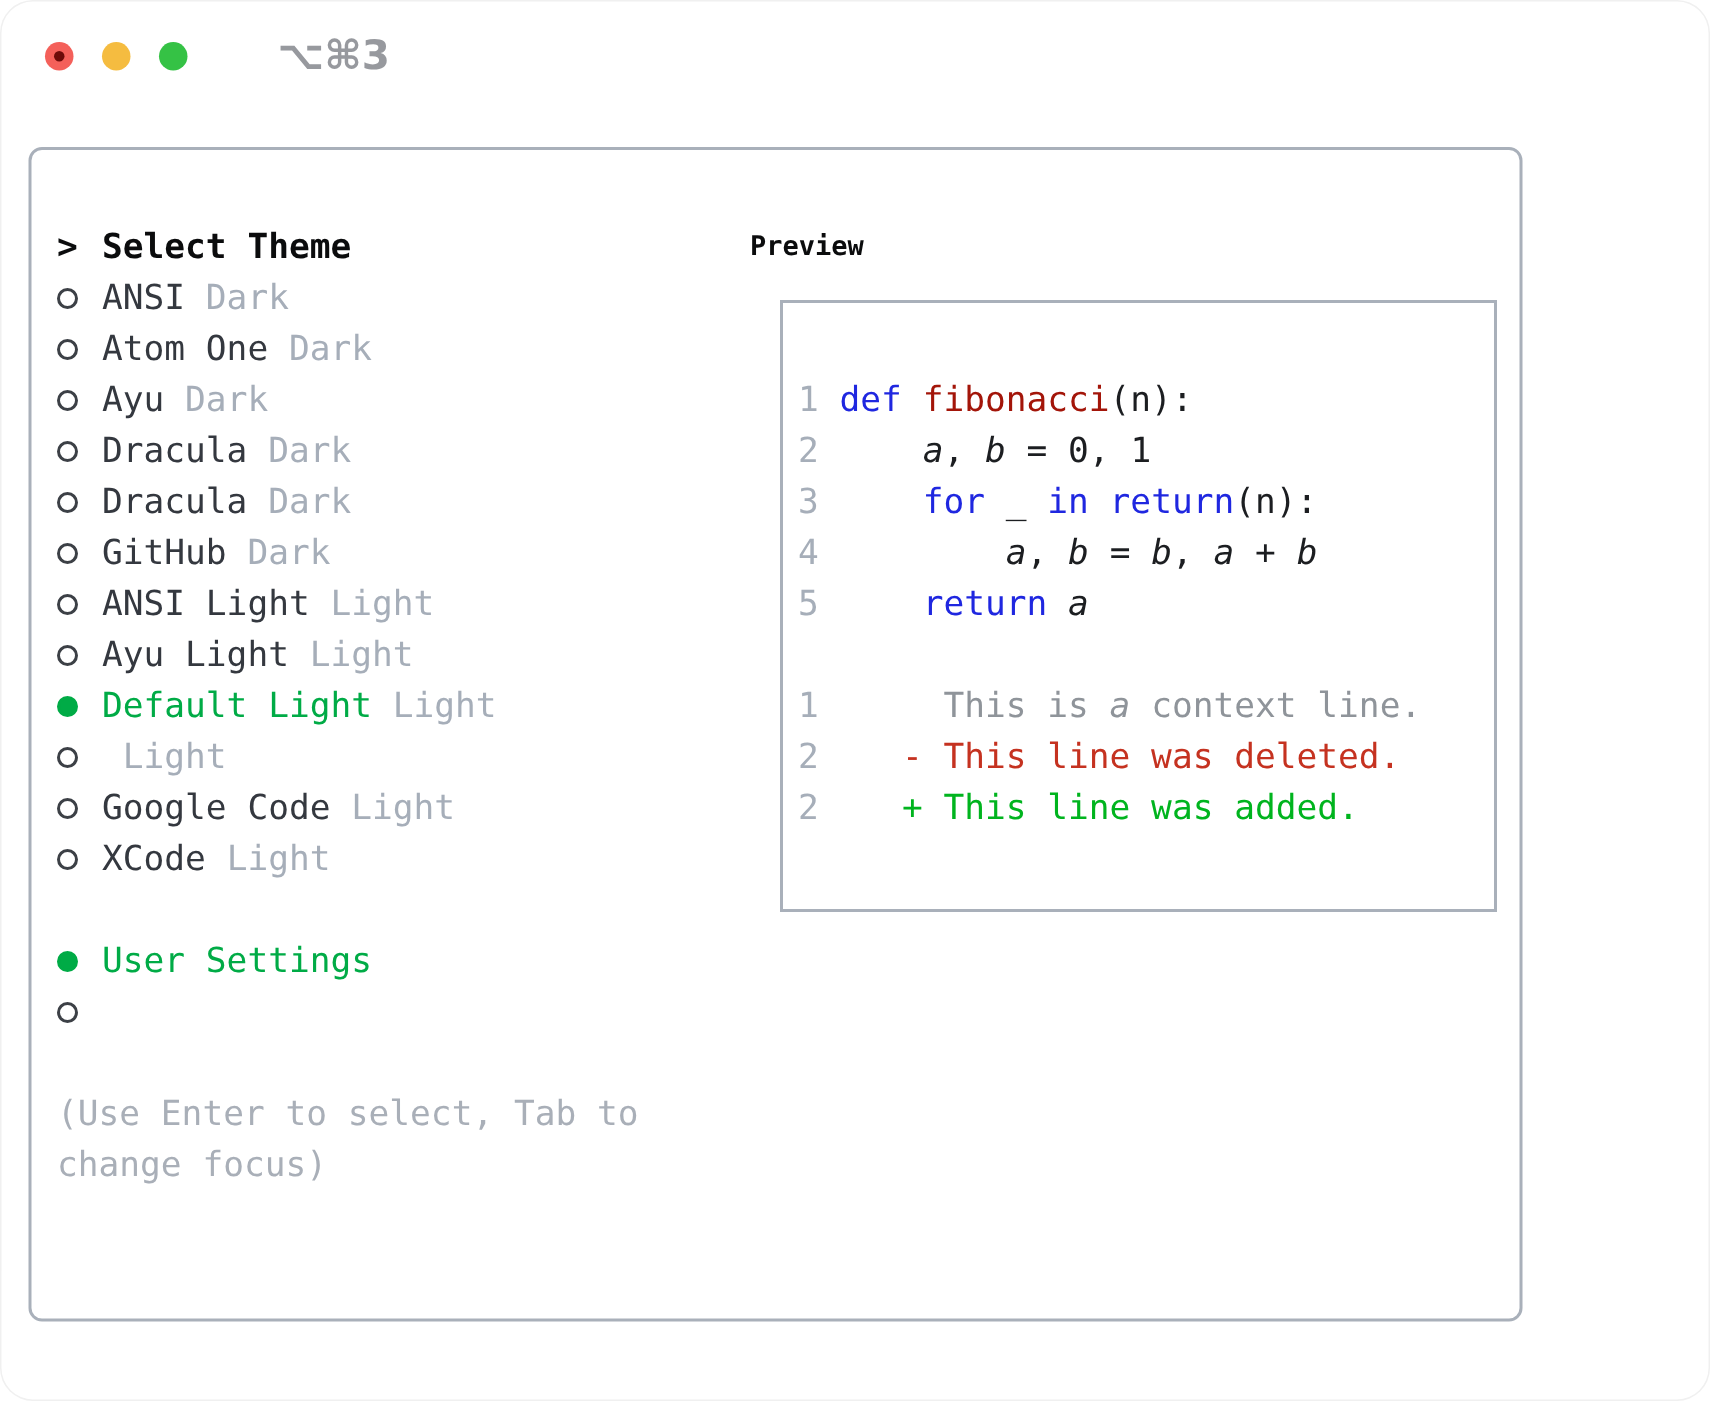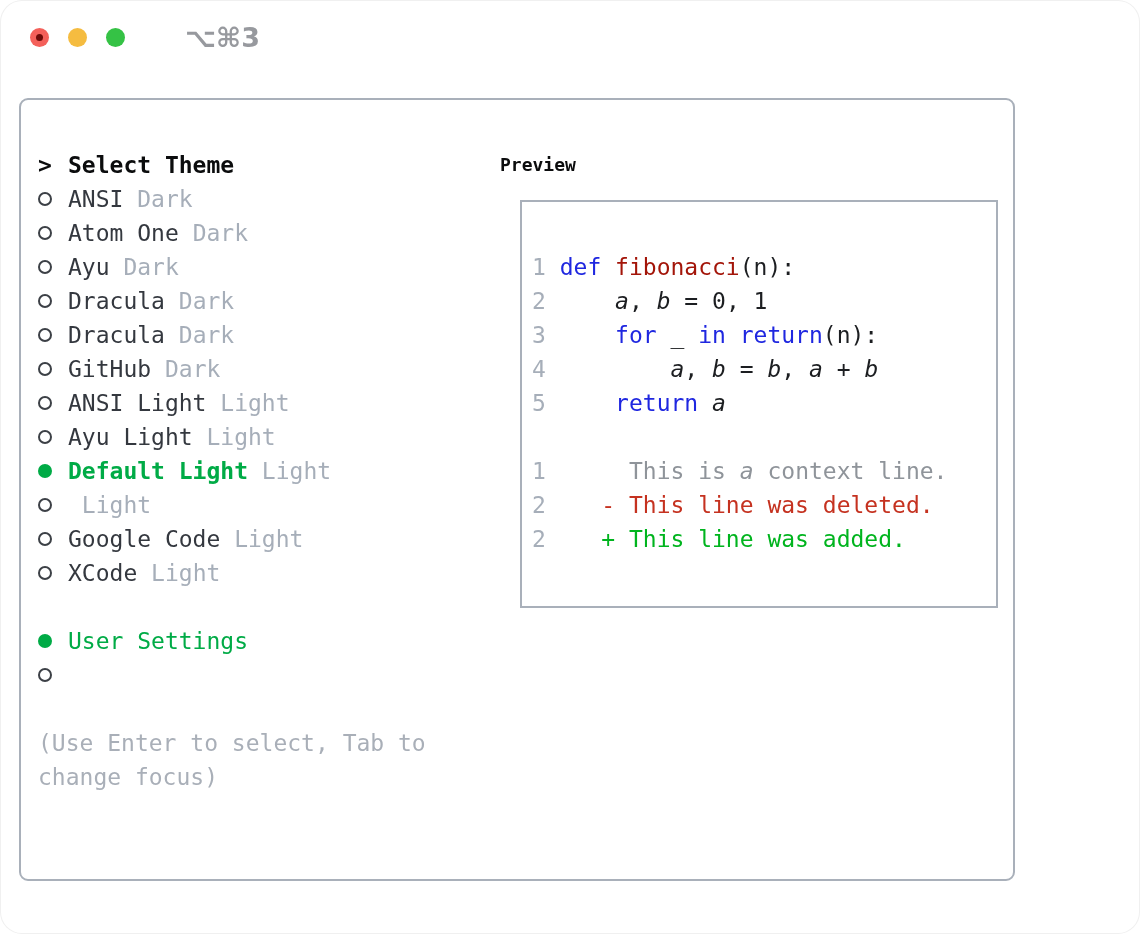--- a/index.html
+++ b/index.html
@@ -23,21 +23,21 @@
     border:2px solid var(--c-frame_border);border-radius:9px;box-sizing:border-box;}
   
   .left-col{position:absolute;left:17px;top:48px;}
   .row{display:flex;height:34px;align-items:center;font-size:23px;}
   .bullet{flex:0 0 30px;display:flex;align-items:center;}
   .dot-circle{width:14px;height:14px;border-radius:50%;border:2px solid #3c4046;box-sizing:border-box;}
   .dot-circle.filled{background:var(--c-selection_green);border-color:var(--c-selection_green);}
   .caret{font-weight:bold;color:var(--c-header_black);}
   .hdr{font-weight:bold;color:var(--c-header_black);white-space:pre;}
   .t-name{color:var(--c-list_text);white-space:pre;}
-  .t-name.sel{color:var(--c-selection_green);font-weight:bold;}
+  .t-name.sel{color:var(--c-selection_green);}
   .t-suffix{color:var(--c-muted);margin-left:1ch;white-space:pre;}
   .applyhdr{color:var(--c-header_black);white-space:pre;}
   .apply-label{color:var(--c-list_text);white-space:pre;}
   .apply-label.sel{color:var(--c-selection_green);}
   .spacer{height:34px;}
   .help{font-size:23px;line-height:34px;color:var(--c-help);white-space:pre;}
   
   .preview-title{position:absolute;left:479px;top:48px;height:34px;line-height:34px;
     font-size:18px;font-weight:bold;color:var(--c-header_black);text-align:right;}
   .preview-box{position:absolute;left:499px;top:100px;width:478px;height:408px;

